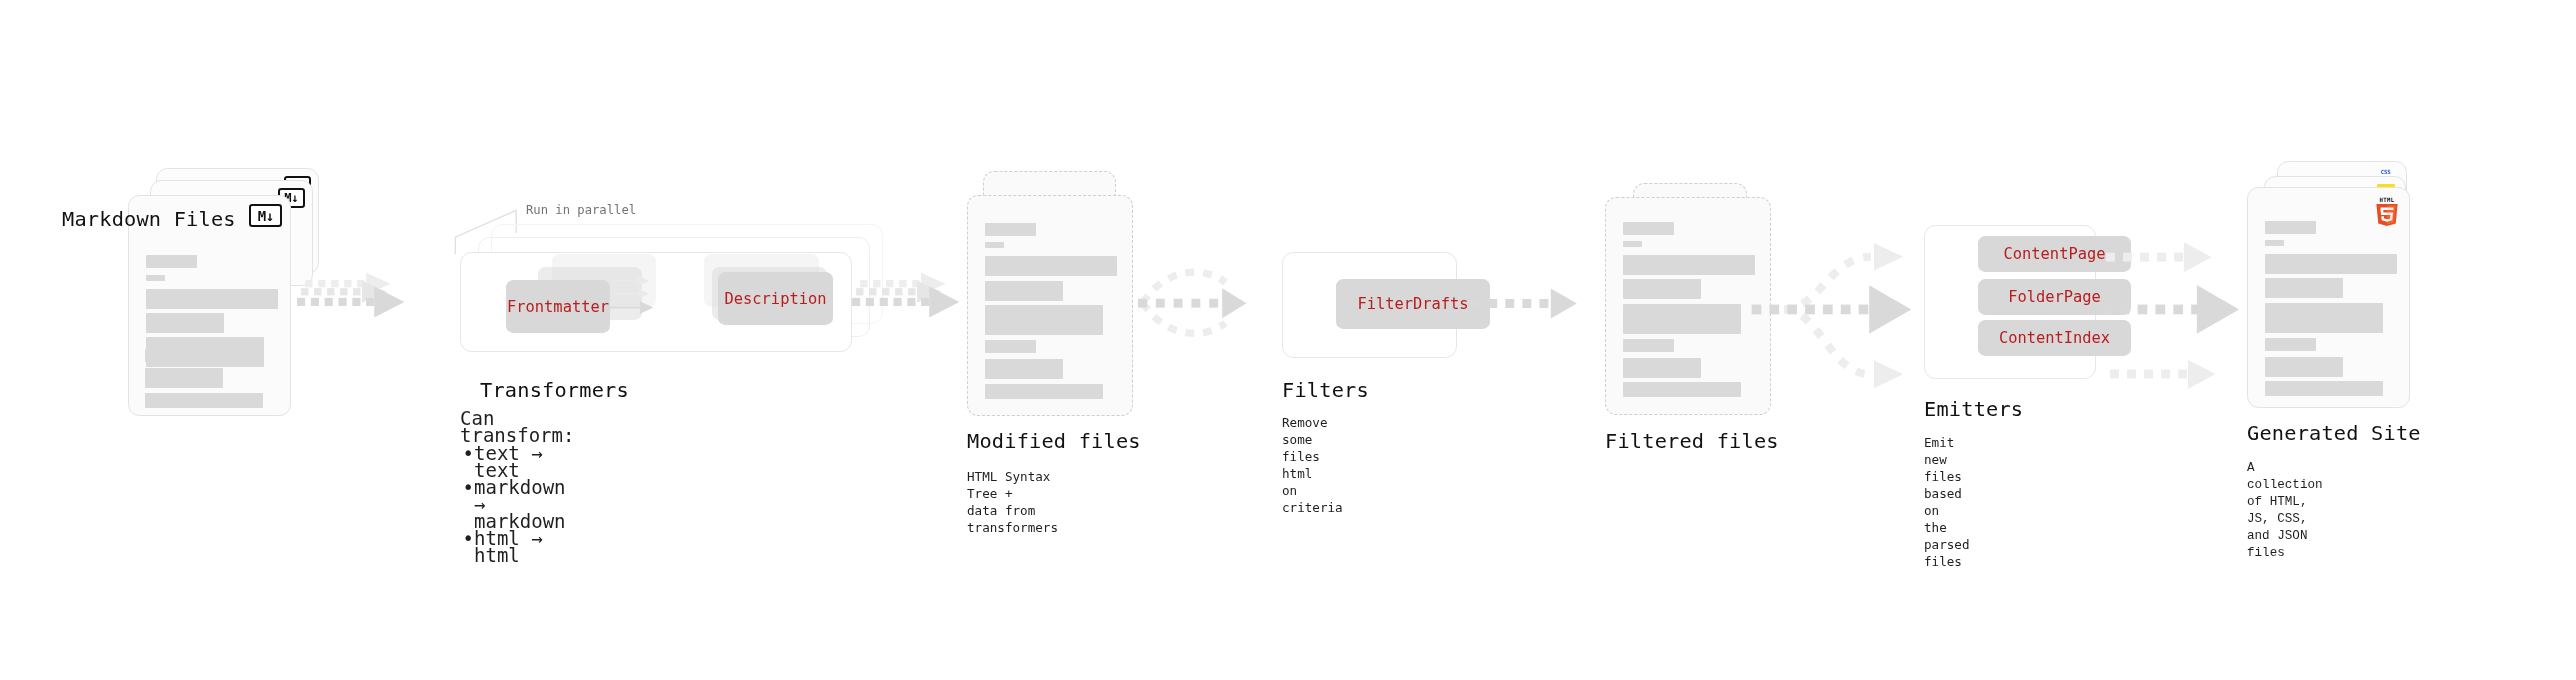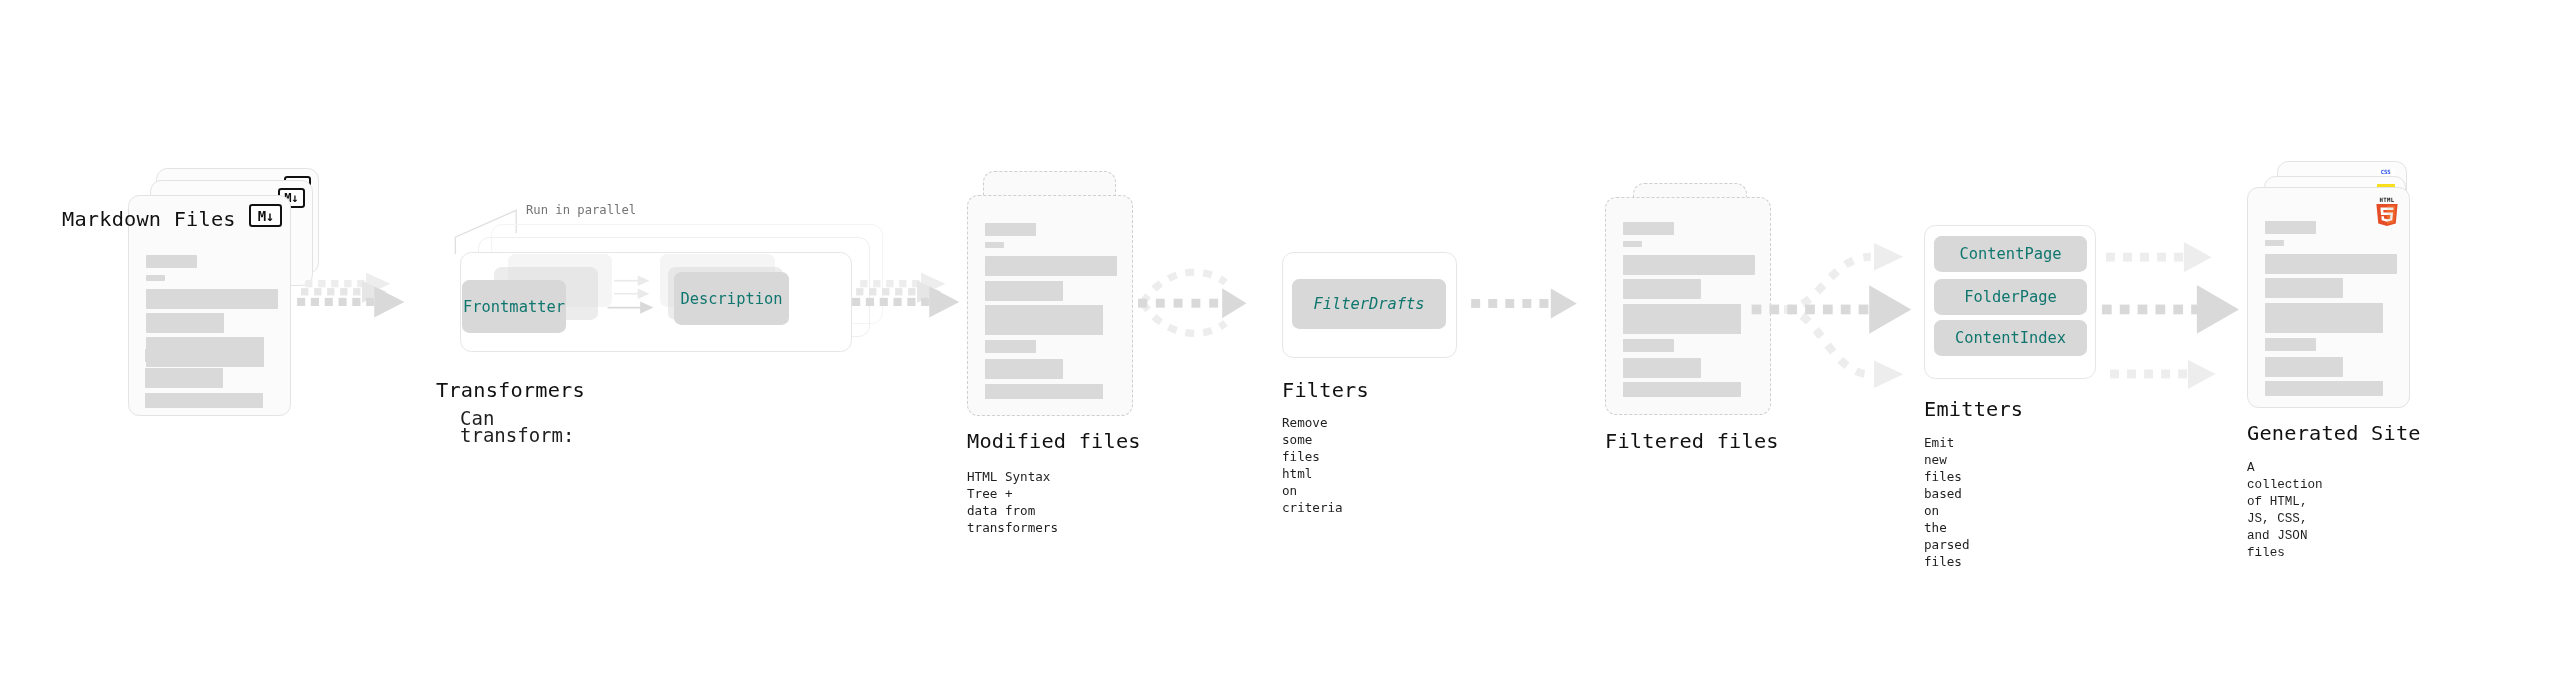--- a/index.html
+++ b/index.html
@@ -87,22 +87,23 @@
   .outer-box.faded2 { border-color: #f4f4f4; background: transparent; }
 
   .pill {
     position: absolute;
     background: #d8d8d8;
     border-radius: 7.3px;
     display: flex;
     align-items: center;
     justify-content: center;
     font-size: 15.4px;
-    color: #0f766e;
+    color: #b91c1c;
     white-space: nowrap;
+    margin-left: 44px;
   }
   .pill.f1 { background: rgba(216,216,216,0.48); }
   .pill.f2 { background: rgba(216,216,216,0.26); }
 
   
   .title {
     position: absolute;
     font-size: 20.3px;
     letter-spacing: 0.2px;
     color: #111111;
@@ -226,24 +227,29 @@
           <polygon points="30,2 41,7 30,12"></polygon>
         <line x1="0" y1="23" x2="30" y2="23"></line>
           <polygon points="30,18 41,23 30,28"></polygon>
       </g>
       <g stroke="#d9d9d9" stroke-width="2" fill="#d9d9d9">
         <line x1="-8" y1="40" x2="33" y2="40"></line>
           <polygon points="33,34 46,40 33,46"></polygon>
       </g>
     </svg>
 
-    <div class="title" style="left:436px;top:378px;">Transformers</div>
+    <div class="title" style="left:480px;top:378px;">Transformers</div>
 
     <div class="bullets" style="left:460px;top:410px;">
       <div class="hdr">Can transform:</div>
+      <ul>
+        <li>text → text</li>
+        <li>markdown → markdown</li>
+        <li>html → html</li>
+      </ul>
     </div>
   </div>
 
   <svg class="noevt" width="106" height="65" style="left:860px;top:280px;" viewBox="0 0 130 80">
     <g fill="#ededed">
       <rect x="0" y="0" width="9" height="9"></rect>
         <rect x="16" y="0" width="9" height="9"></rect>
       <rect x="32" y="0" width="9" height="9"></rect>
         <rect x="48" y="0" width="9" height="9"></rect>
       <rect x="64" y="0" width="9" height="9"></rect>
@@ -295,21 +301,21 @@
         <rect x="18" y="38" width="11" height="11"></rect>
       <rect x="40" y="38" width="11" height="11"></rect>
         <rect x="62" y="38" width="11" height="11"></rect>
       <rect x="84" y="38" width="11" height="11"></rect>
       <polygon points="100,25 130,43.5 100,62"></polygon>
     </g>
   </svg>
 
   <div class="abs" style="left:0;top:0;">
     <div class="outer-box" style="left:1282px;top:252px;width:175px;height:106px;"></div>
-    <div class="pill" style="left:1292px;top:279px;width:154px;height:50px;font-style:italic;">FilterDrafts</div>
+    <div class="pill" style="left:1292px;top:279px;width:154px;height:50px;">FilterDrafts</div>
     <div class="title" style="left:1282px;top:378px;">Filters</div>
     <div class="subtitle" style="left:1282px;top:414px;">Remove some files html
 on criteria</div>
   </div>
 
   <svg class="noevt" width="106" height="32.5" style="left:1471px;top:299px;" viewBox="0 0 130 40">
     <g fill="#d9d9d9">
       <rect x="0" y="0" width="11" height="11"></rect>
         <rect x="21" y="0" width="11" height="11"></rect>
       <rect x="42" y="0" width="11" height="11"></rect>

